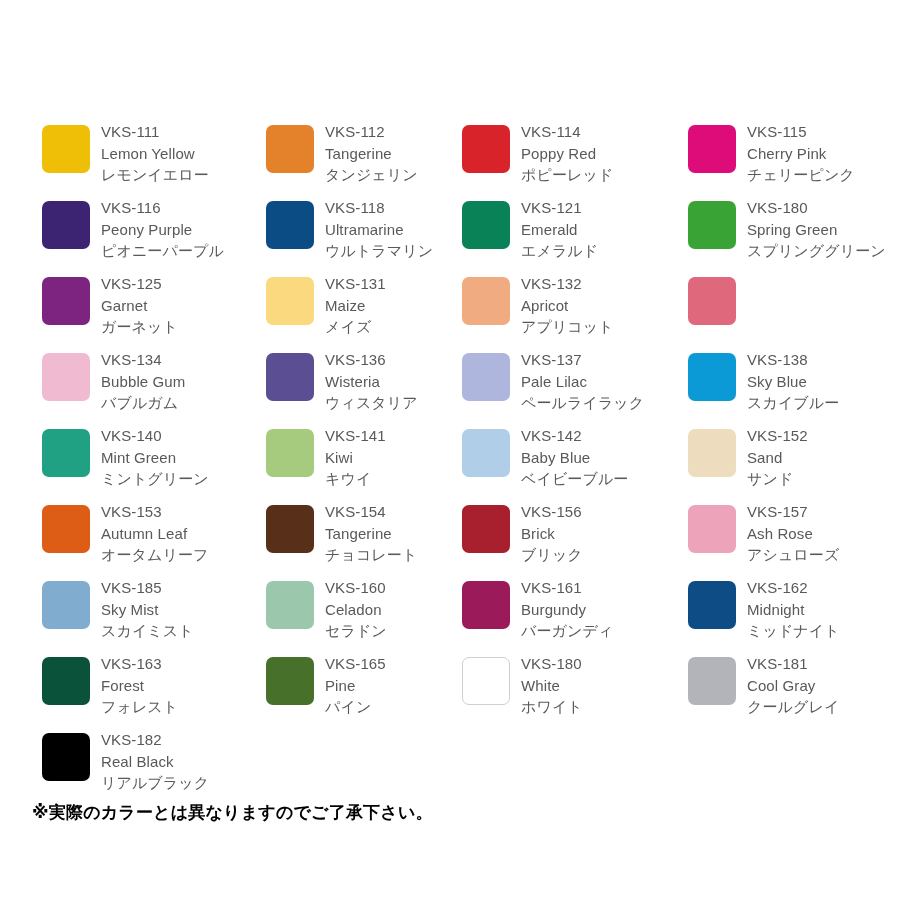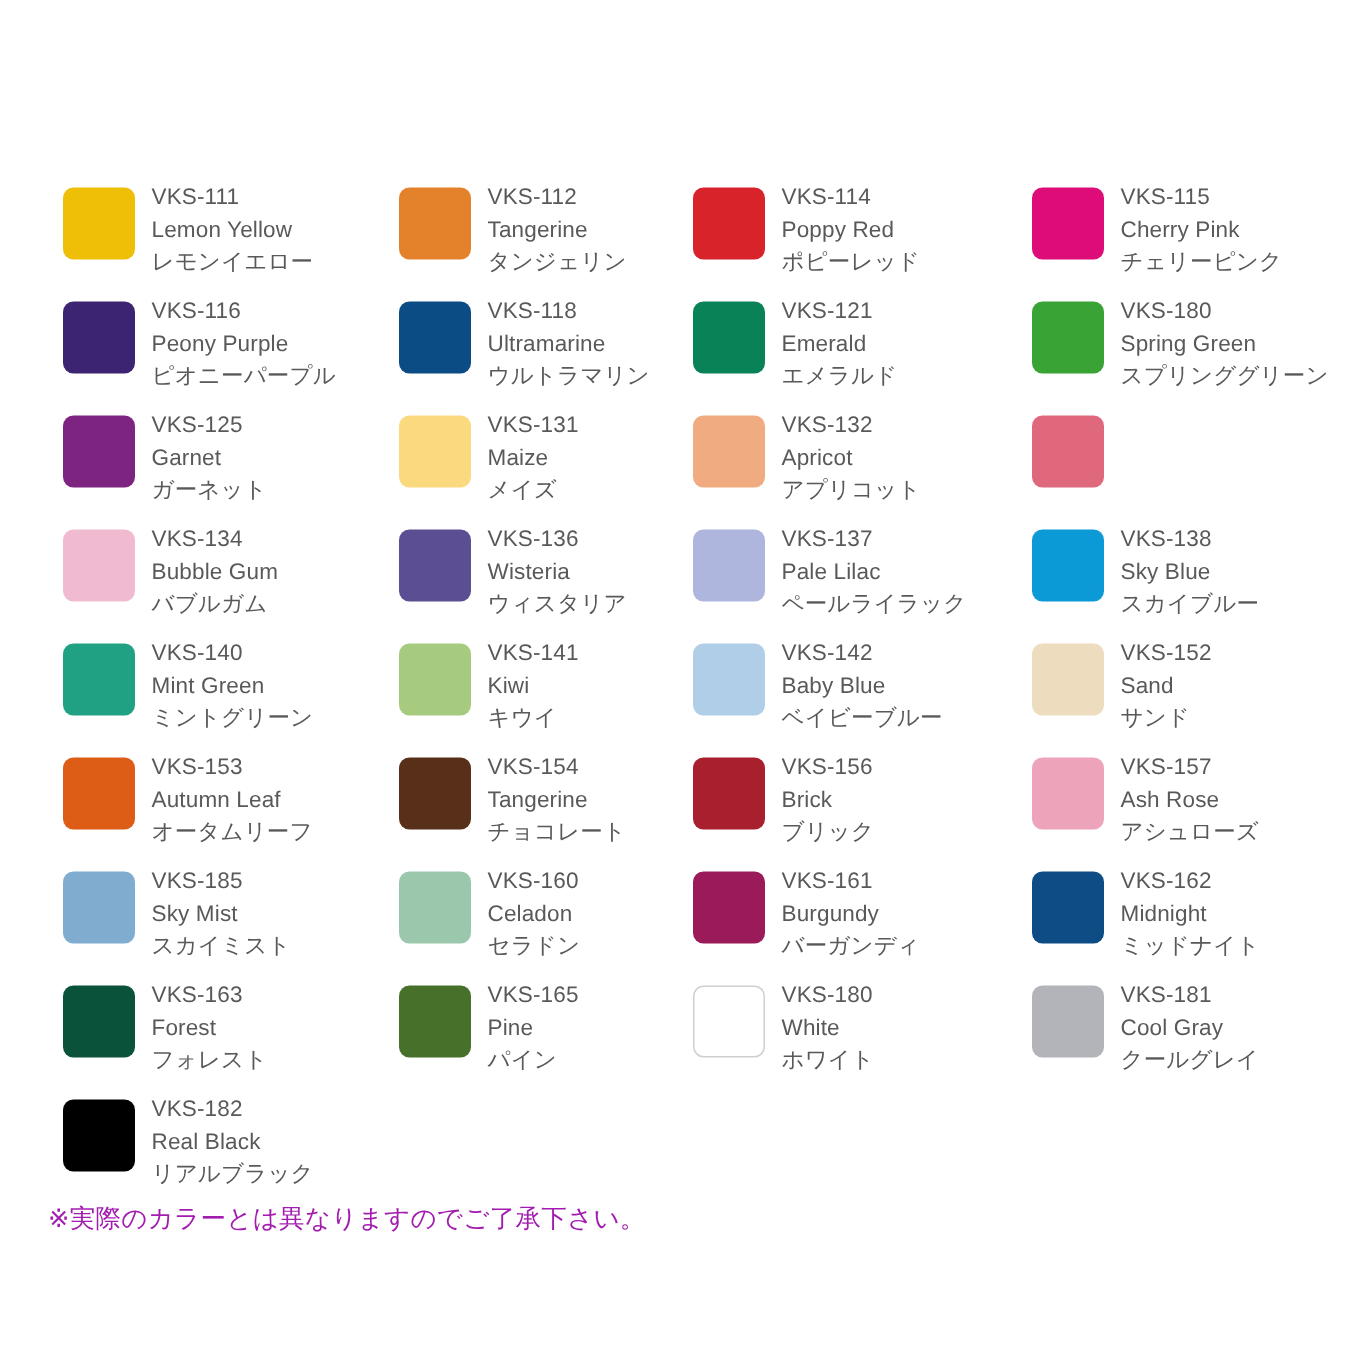--- a/index.html
+++ b/index.html
@@ -76,22 +76,23 @@
   .col-1 .swatch-text { width: 130px; }
   .col-2 .swatch-text { width: 160px; }
   .col-3 .swatch-text { width: 150px; }
 
   .footnote {
     position: absolute;
     left: 32px;
     top: 801px;
     font-size: 17px;
     line-height: 24px;
-    color: #a21caf;
+    color: #000000;
     letter-spacing: 0.2px;
+    font-weight: bold;
   }
 </style>
 </head>
 <body>
 
 <div id="chart-root">
 
   <div class="swatch-grid">
       <div class="swatch-cell col-0">
         <div class="swatch-chip" style="background-color: rgb(239, 190, 7);"></div>

